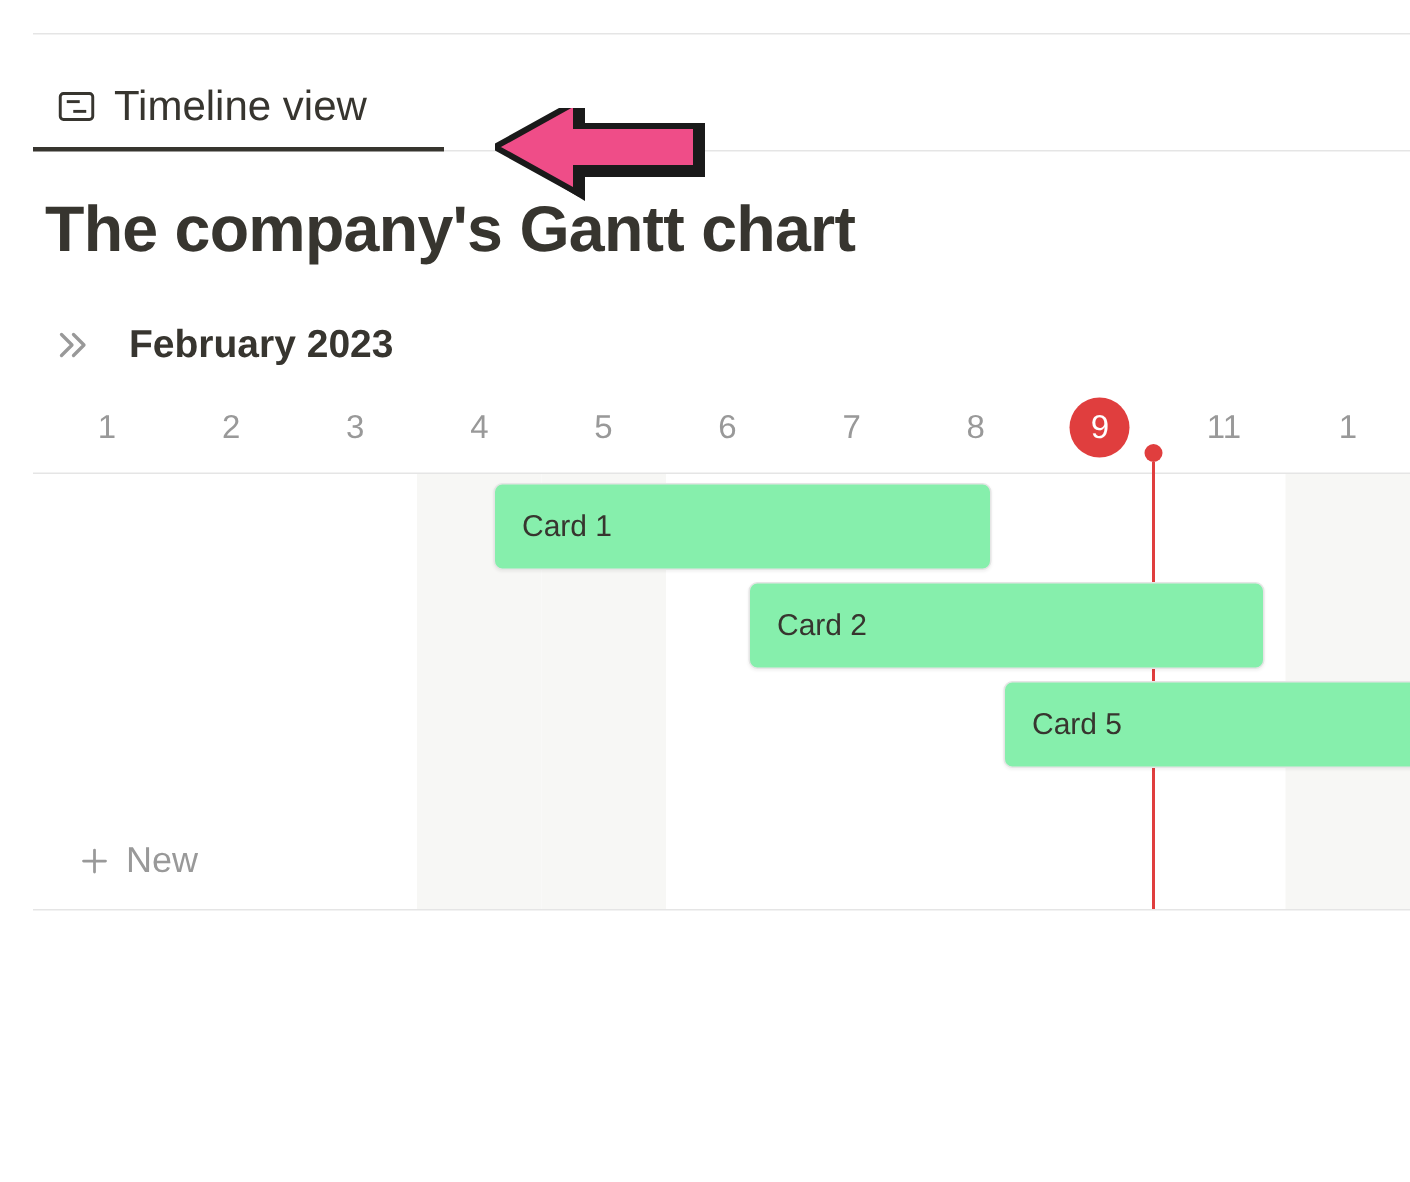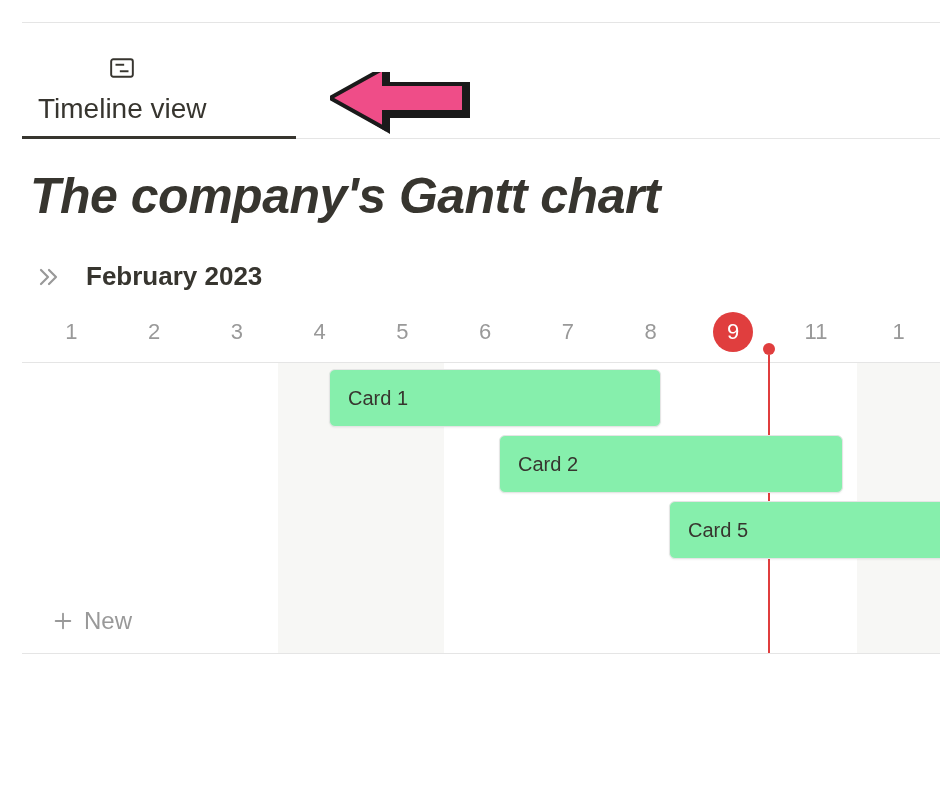--- a/index.html
+++ b/index.html
@@ -22,21 +22,20 @@
       align-items: center;
       padding: 32px 0 0 38px;
       position: relative;
     }
     .tab {
       display: flex;
       align-items: center;
       gap: 12px;
       padding-bottom: 14px;
       cursor: pointer;
-      flex-direction: column;
     }
     .tab-underline {
       position: absolute;
       bottom: 0;
       left: 22px;
       width: 274px;
       height: 3px;
       background: #37352f;
     }
     .tab-border-right {
@@ -62,25 +61,24 @@
       left: 330px;
       top: 72px;
       width: 140px;
       height: 62px;
       pointer-events: none;
     }
     .title-area {
       padding: 28px 0 0 30px;
     }
     .page-title {
-      font-size: 50px;
+      font-size: 43px;
       font-weight: 700;
       color: #37352f;
       letter-spacing: -0.5px;
-      font-style: italic;
     }
     .month-row {
       display: flex;
       align-items: center;
       gap: 26px;
       padding: 36px 0 0 36px;
     }
     .chevron-double {
       width: 24px;
       height: 24px;

